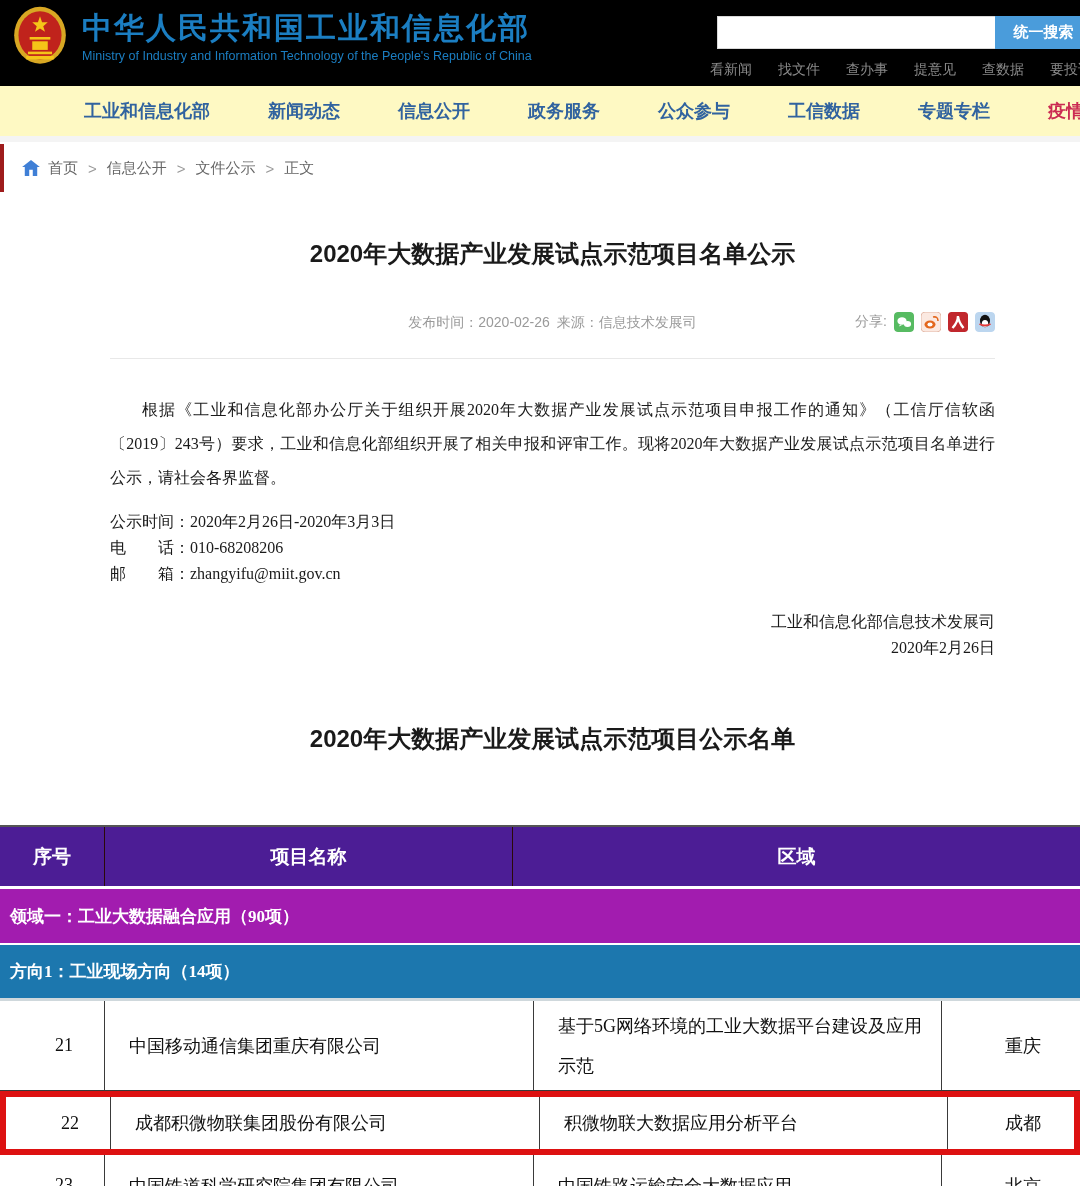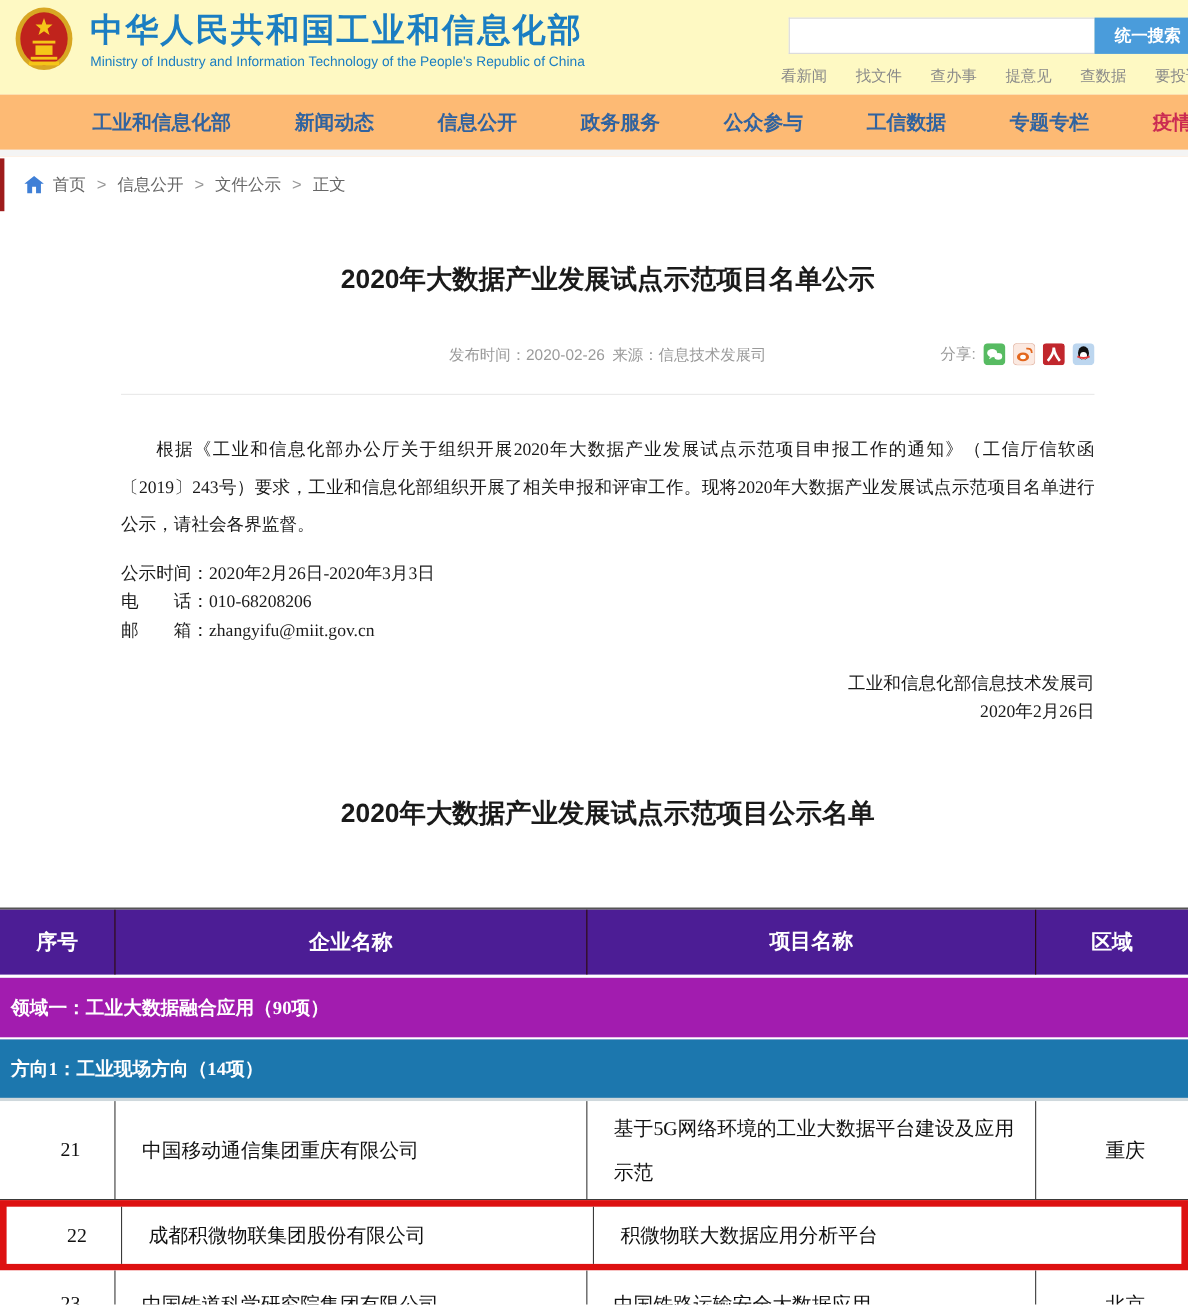--- a/index.html
+++ b/index.html
@@ -1,38 +1,38 @@
 <!DOCTYPE html>
 <html><head>
 <meta charset="utf-8">
 <style>
   * { margin:0; padding:0; box-sizing:border-box; }
   html,body { width:1080px; height:1186px; overflow:hidden; background:#ffffff;
               font-family:"Liberation Sans","DejaVu Sans",sans-serif; }
 
   
-  .top-header { position:relative; height:86px; background:#fef9c3; }
+  .top-header { position:relative; height:86px; background:#000000; }
   .brand { position:absolute; left:12px; top:6px; display:flex; align-items:center; }
   .emblem { width:56px; height:62px; margin-right:14px; }
   .brand-titles .cn { font-size:30px; font-weight:bold; color:#1b7ec2; letter-spacing:2px; line-height:34px; }
   .brand-titles .en { font-size:12.5px; color:#1b7ec2; margin-top:4px; }
 
   .search-zone { position:absolute; right:-12px; top:16px; width:375px; }
   .search-row { display:flex; }
   .search-input { width:278px; height:33px; border:1px solid #d9d9d9; border-right:none;
                   padding:0 8px; font-size:14px; outline:none; }
   .search-btn { width:97px; height:33px; background:#4a9cdb; color:#fff; border:none;
                 font-size:15px; font-weight:bold; cursor:pointer; }
   .quick-links { display:flex; justify-content:flex-end; gap:26px; margin-top:12px;
                  font-size:14px; color:#8a8a8a; white-space:nowrap; }
   .quick-links span { cursor:pointer; }
 
   
   .nav { position:relative; height:56px; display:flex; align-items:center; padding-left:28px;
-         border-bottom:6px solid #f4f4f4; background:#fdba74; }
+         border-bottom:6px solid #f4f4f4; background:#fef9c3; }
   .nav-logo { width:30px; height:30px; margin-right:56px; }
   .nav-items { display:flex; gap:58px; align-items:center; }
   .nav-item { font-size:18px; font-weight:bold; color:#31639f; cursor:pointer; white-space:nowrap; }
   .nav-item.red { color:#cb2b52; }
 
   
   .breadcrumb { position:relative; height:52px; display:flex; align-items:center; padding-left:14px;
                 font-size:15px; color:#666; }
   .breadcrumb .edge-mark { position:absolute; left:0; top:2px; width:4px; height:48px; background:#9e1c1c; }
   .crumb-home-icon { width:18px; height:16px; margin:0 8px 0 8px; }
@@ -205,39 +205,39 @@
     <div>2020年2月26日</div>
   </div>
 
   <h2 class="list-heading">2020年大数据产业发展试点示范项目公示名单</h2>
 </div>
 
 <div class="proj-table">
 
   <div class="t-row t-head">
     <div class="cell c-no">序号</div>
-    <div class="cell c-comp">企业名称</div>
     <div class="cell c-proj">项目名称</div>
     <div class="cell c-reg">区域</div>
   </div>
 
   <div class="section-row section-red">领域一：工业大数据融合应用（90项）</div>
   <div class="section-row section-blue">方向1：工业现场方向（14项）</div>
 
   <div class="t-row data-row row-21">
     <div class="cell c-no">21</div>
     <div class="cell c-comp">中国移动通信集团重庆有限公司</div>
     <div class="cell c-proj">基于5G网络环境的工业大数据平台建设及应用示范</div>
     <div class="cell c-reg">重庆</div>
   </div>
 
   <div class="t-row data-row row-22">
     <div class="cell c-no">22</div>
     <div class="cell c-comp">成都积微物联集团股份有限公司</div>
     <div class="cell c-proj">积微物联大数据应用分析平台</div>
+    <div class="cell c-reg">成都</div>
   </div>
 
   <div class="t-row data-row row-23">
     <div class="cell c-no">23</div>
     <div class="cell c-comp">中国铁道科学研究院集团有限公司</div>
     <div class="cell c-proj">中国铁路运输安全大数据应用</div>
     <div class="cell c-reg">北京</div>
   </div>
 
 </div>

